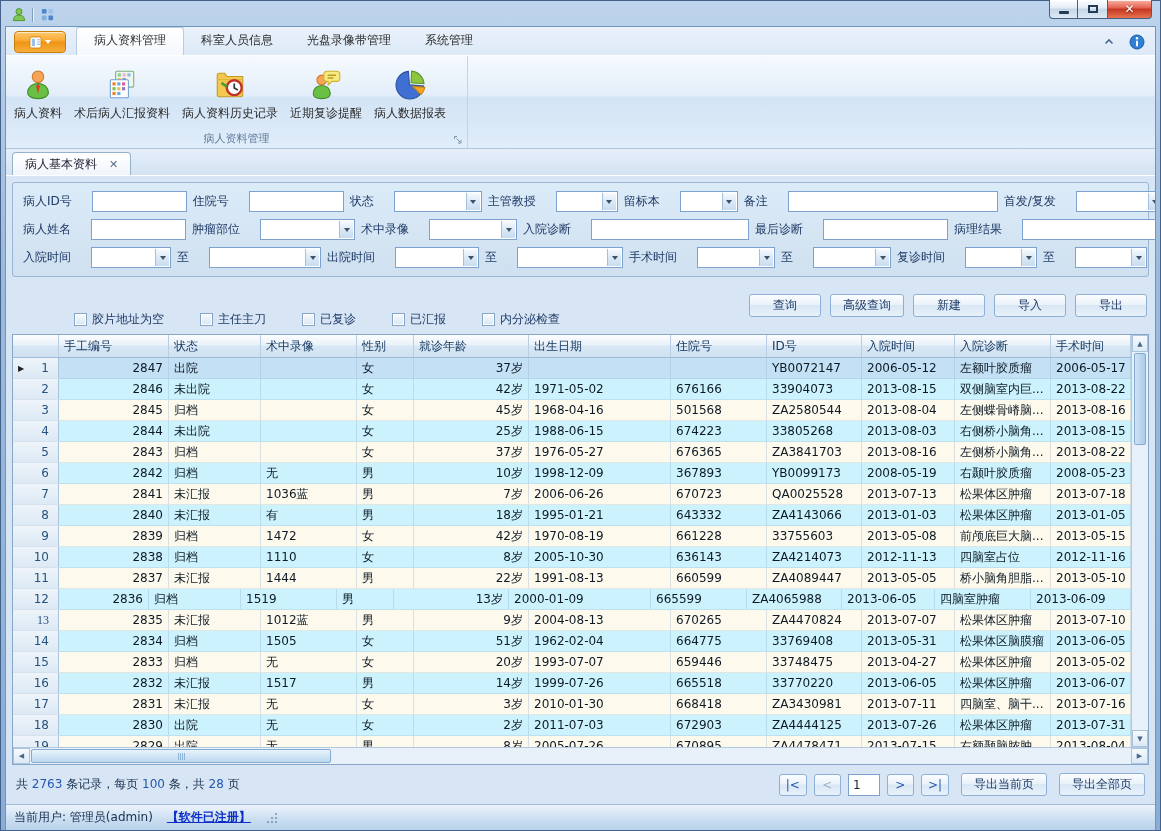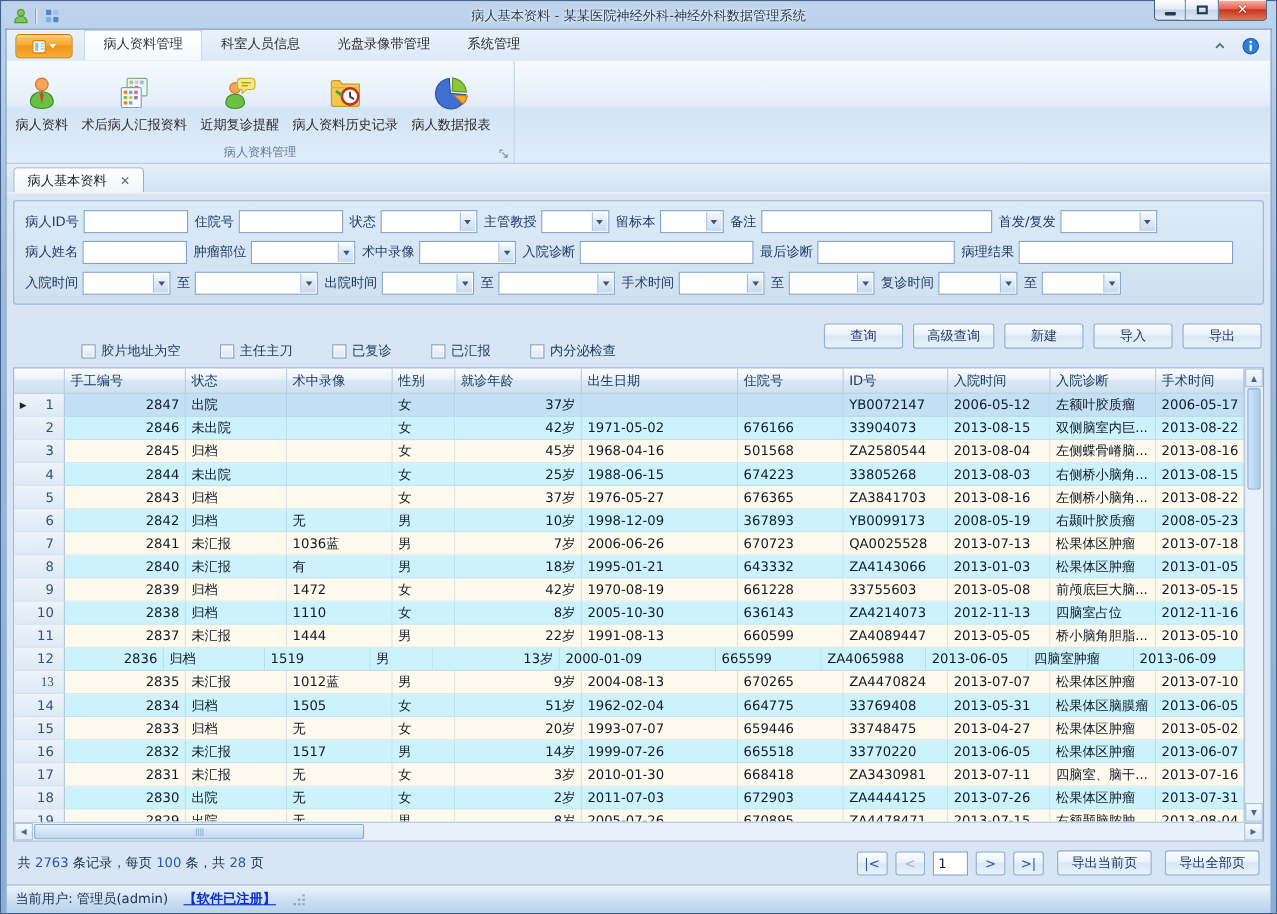--- a/index.html
+++ b/index.html
@@ -54,21 +54,21 @@
     padding:0 0 0 6px; border-bottom:1px solid #fff; }
   .doctab { height:23px; display:flex; align-items:center; gap:10px; padding:0 10px 0 12px;
     background:linear-gradient(#ffffff,#f0f6fc); border:1px solid #94b2d0; border-bottom:none; border-radius:4px 4px 0 0; color:#223; }
   .doctab-close { color:#5a6f85; font-weight:bold; font-size:11px; line-height:1; padding:1px 2px; }
   
   .content { flex:1 1 auto; display:flex; flex-direction:column; padding:6px; min-height:0; background:#d7e5f4; }
   .filter-panel { flex:0 0 auto; border:1px solid #9ab6d3; border-radius:3px; padding:8px 10px 6px;
     background:linear-gradient(#dcebf8,#cfe0f0); }
   .frow { display:flex; align-items:center; margin-bottom:7px; }
   .frow:last-child { margin-bottom:2px; }
-  .ffield { display:flex; align-items:center; margin-right:6px; }
+  .ffield { display:flex; align-items:center; margin-right:6px;gap:16px; }
   .flabel { color:#1e3a66; margin-right:4px; white-space:nowrap; }
   .ftext, .fcombo { height:21px; border:1px solid #7da2ce; background:#fff; }
   .ftext { padding:0 3px; font:inherit; color:#123; outline:none; }
   .fcombo { position:relative; }
   .combo-btn { position:absolute; right:1px; top:1px; bottom:1px; width:14px;
     background:linear-gradient(#f7fbfe,#dbe9f6 50%,#c8dcf0); border-left:1px solid #a5c0dc; display:flex; align-items:center; justify-content:center; }
   .combo-btn::after { content:""; width:0; height:0; border-left:3px solid transparent; border-right:3px solid transparent; border-top:4px solid #40536b; }
   .actions-row { flex:0 0 auto; display:flex; align-items:center; margin:6px 2px 6px 0; }
   .checks { display:flex; align-items:center; gap:36px; margin-left:62px; }
   .fcheck { display:flex; align-items:center; gap:5px; color:#1e3a66;margin-top:28px; }
@@ -140,21 +140,20 @@
       <span class="tsep"></span>
       <span class="icon">
           <svg width="15" height="15" viewBox="0 0 16 16">
             <rect x="2" y="2" width="5" height="5" rx="1" fill="#4f86c8"></rect>
             <rect x="9" y="2" width="5" height="5" rx="1" fill="#9cc4ea"></rect>
             <rect x="9" y="9" width="5" height="5" rx="1" fill="#4f86c8"></rect>
             <rect x="2" y="9" width="5" height="5" rx="1" fill="#7fb0e0"></rect>
           </svg>
         </span>
     </div>
-    <div class="title-text">病人基本资料 - 某某医院神经外科-神经外科数据管理系统</div>
     <div class="winbtns">
       <div class="winbtn min">
           <span class="glyph-min"></span>
         </div>
       <div class="winbtn max">
           <span class="glyph-max"></span>
         </div>
       <div class="winbtn close">
           <span class="glyph-close">✕</span>
         </div>
@@ -227,39 +226,39 @@
                   <rect x="16" y="18" width="3" height="3" fill="#9070d0"></rect>
                   <rect x="7" y="22.5" width="3" height="3" fill="#f08030"></rect>
                   <rect x="11.5" y="22.5" width="3" height="3" fill="#60b0e0"></rect>
                 </svg>
               </span>
               <div class="rbtn-label">术后病人汇报资料</div>
             </div>
             <div class="rbtn">
               <span class="icon">
                 <svg width="34" height="34" viewBox="0 0 32 32">
-                  <path d="M12 16.5c-5 0-8 3.4-8 7.5 0 2.6 2.7 4.8 8 4.8s8-2.2 8-4.8c0-4.1-3-7.5-8-7.5z" fill="#6abf45" stroke="#3e8c28"></path>
-                  <circle cx="12" cy="11.3" r="4.6" fill="#f7a456" stroke="#c87a2e"></circle>
-                  <path d="M17 3h9a3 3 0 0 1 3 3v3.6a3 3 0 0 1-3 3h-4.2L18 16v-3.4h-1a3 3 0 0 1-3-3V6a3 3 0 0 1 3-3z" fill="#f7ea80" stroke="#cbb12e"></path>
-                  <path d="M17.5 6.8h8M17.5 9.4h5.5" stroke="#b99c22" stroke-width="1.3" fill="none"></path>
-                </svg>
-              </span>
-              <div class="rbtn-label">近期复诊提醒</div>
-            </div>
-            <div class="rbtn">
-              <span class="icon">
-                <svg width="34" height="34" viewBox="0 0 32 32">
                   <path d="M4 9V6.5A1.5 1.5 0 0 1 5.5 5H11l2.2 3H28v17a2 2 0 0 1-2 2H6a2 2 0 0 1-2-2z" fill="#f3c84e" stroke="#c49a28"></path>
                   <path d="M4 11h24" stroke="#e0b13a"></path>
                   <circle cx="20" cy="18.5" r="7" fill="#fff" stroke="#c03028" stroke-width="2.2"></circle>
                   <path d="M20 14.5v4.3l3.4 2" stroke="#333" stroke-width="1.6" fill="none"></path>
                   <path d="M8 14l5 3.5" stroke="#4a9e3a" stroke-width="2.4"></path>
                 </svg>
               </span>
               <div class="rbtn-label">病人资料历史记录</div>
+            </div>
+            <div class="rbtn">
+              <span class="icon">
+                <svg width="34" height="34" viewBox="0 0 32 32">
+                  <path d="M12 16.5c-5 0-8 3.4-8 7.5 0 2.6 2.7 4.8 8 4.8s8-2.2 8-4.8c0-4.1-3-7.5-8-7.5z" fill="#6abf45" stroke="#3e8c28"></path>
+                  <circle cx="12" cy="11.3" r="4.6" fill="#f7a456" stroke="#c87a2e"></circle>
+                  <path d="M17 3h9a3 3 0 0 1 3 3v3.6a3 3 0 0 1-3 3h-4.2L18 16v-3.4h-1a3 3 0 0 1-3-3V6a3 3 0 0 1 3-3z" fill="#f7ea80" stroke="#cbb12e"></path>
+                  <path d="M17.5 6.8h8M17.5 9.4h5.5" stroke="#b99c22" stroke-width="1.3" fill="none"></path>
+                </svg>
+              </span>
+              <div class="rbtn-label">近期复诊提醒</div>
             </div>
             <div class="rbtn">
               <span class="icon">
                 <svg width="34" height="34" viewBox="0 0 32 32">
                   <path d="M14.5 3.2A13 13 0 1 0 28.8 17L15.5 15.8z" fill="#3f6fd0" stroke="#2a4f9e"></path>
                   <path d="M17.5 2.8a13 13 0 0 1 11.7 12L17 14z" fill="#8cc63f" stroke="#5f9427"></path>
                   <path d="M18.5 17.3l11.5.8a12.3 12.3 0 0 1-3.6 7z" fill="#f5a623" stroke="#c67f10"></path>
                 </svg>
               </span>
               <div class="rbtn-label">病人数据报表</div>

